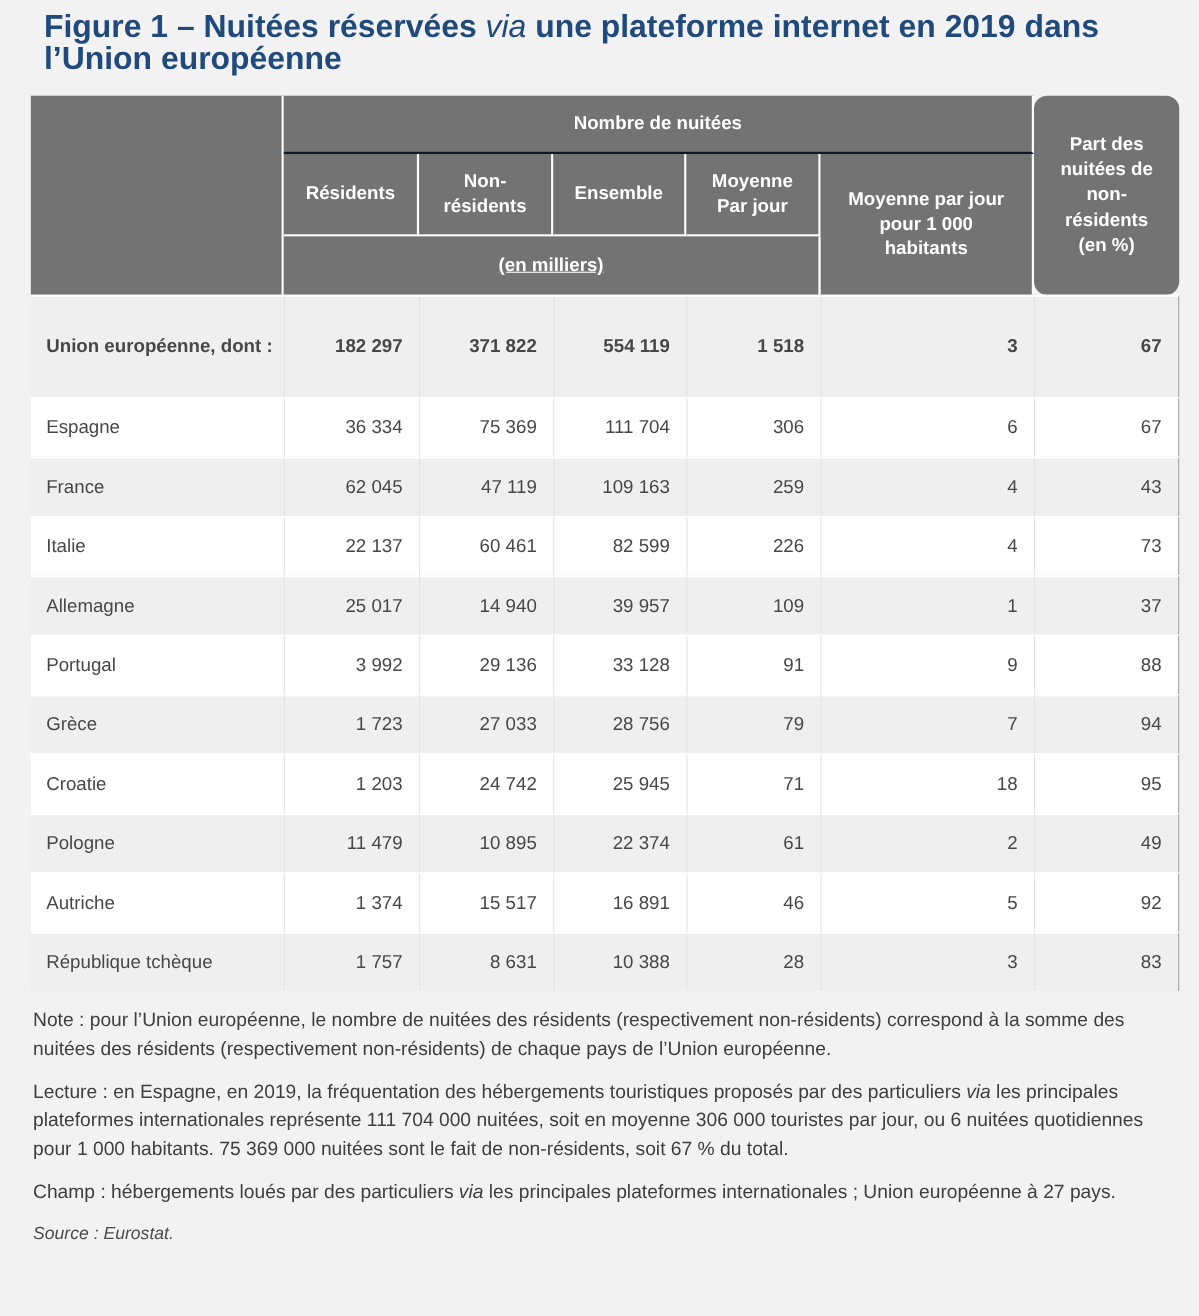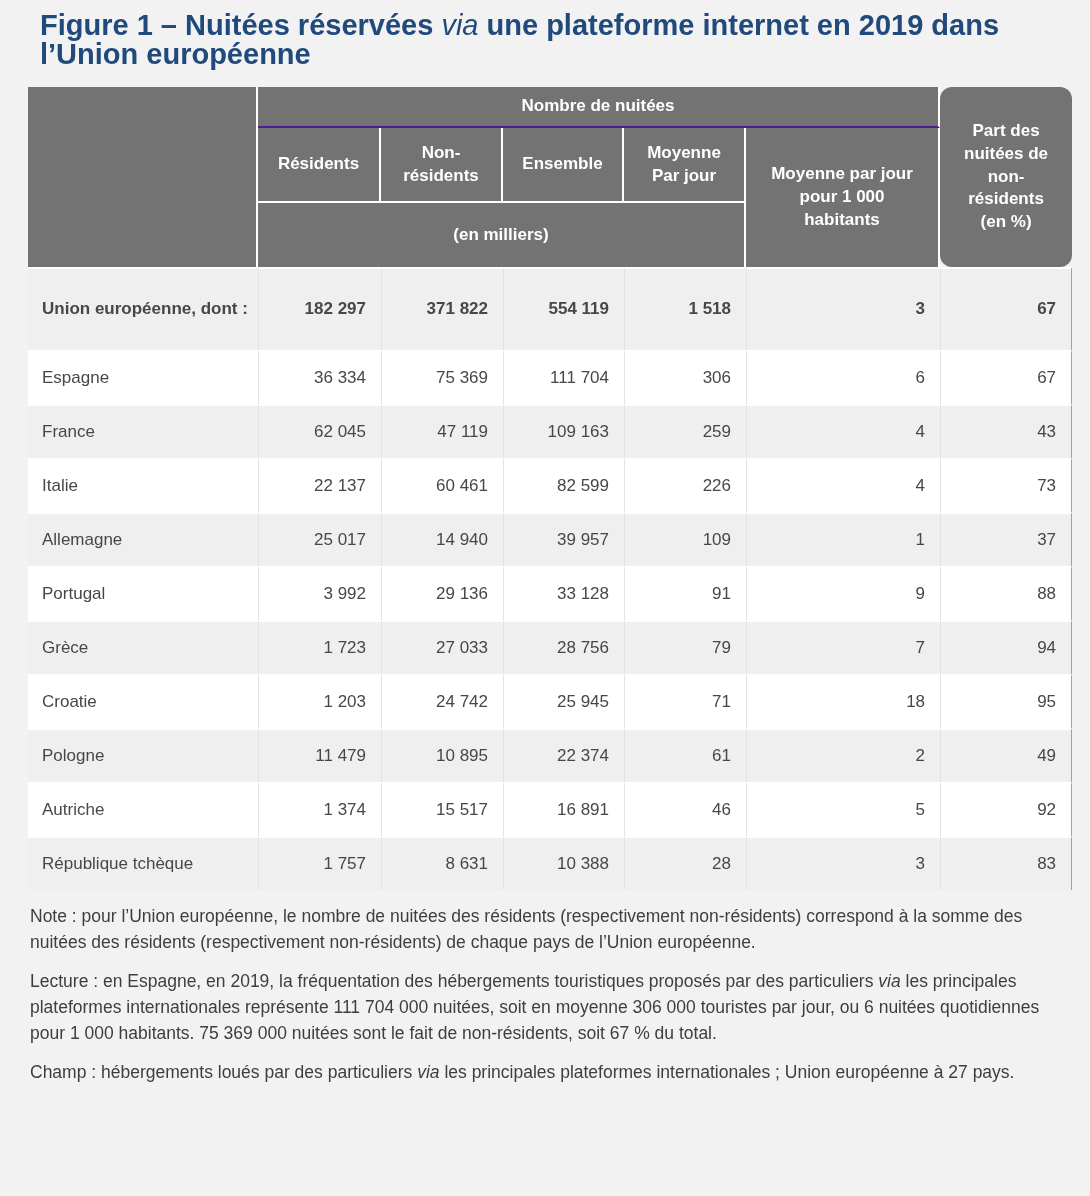--- a/index.html
+++ b/index.html
@@ -42,40 +42,40 @@
   thead th {
     background: #737373;
     color: #ffffff;
     font-weight: bold;
     text-align: center;
     vertical-align: middle;
     padding: 2px 10px;
     line-height: 1.35;
   }
   th.corner  { border-right: 2px solid #ffffff; }
-  th.group   { height: 41px; border-right: 2px solid #ffffff; border-bottom: 2px solid #4c1d95; }
+  th.group   { height: 53px; border-right: 2px solid #ffffff; border-bottom: 2px solid #0f172a; }
   th.sub     { height: 75px; border-right: 2px solid #ffffff; border-bottom: 2px solid #ffffff; }
   th.m1000   { border-right: 2px solid #ffffff; padding: 1px 20px; }
-  th.unit    { height: 64px; border-right: 2px solid #ffffff; }
+  th.unit    { height: 53px; border-right: 2px solid #ffffff; text-decoration: underline; }
   th.part    { padding: 2px 14px; border-radius: 12px; }
 
   tbody td {
     height: 54px;
     padding: 0 15px;
     vertical-align: middle;
     border-top: 2px solid #ffffff;
     border-left: 1px solid #e3e3e3;
     color: #474747;
   }
   tbody td:first-child { border-left: none; text-align: left; padding-left: 14px; padding-right: 8px; }
   tbody td:last-child  { border-right: 1px solid #a3a3a3; }
   tbody td.num { text-align: right; }
   tbody tr:nth-child(odd)  { background: #efefef; }
   tbody tr:nth-child(even) { background: #ffffff; }
-  tbody tr.total td { height: 83px; font-weight: bold; line-height: 1.35; }
+  tbody tr.total td { height: 93px; font-weight: bold; line-height: 1.35; }
 
   
   .notes {
     margin: 13px 25px 0 30px;
     font-size: 17.5px;
     line-height: 26px;
     color: #3e3e3e;
   }
   .notes p { margin: 0 0 13px 0; }
   .notes em { font-style: italic; }
@@ -218,13 +218,14 @@
       <td class="num">3</td>
       <td class="num">83</td>
     </tr>
   </tbody>
 </table>
 
 <div class="notes">
   <p><span>Note : pour l’Union européenne, le nombre de nuitées des résidents (respectivement non-résidents) correspond à la somme des nuitées des résidents (respectivement non-résidents) de chaque pays de l’Union européenne.</span></p>
   <p><span>Lecture : en Espagne, en 2019, la fréquentation des hébergements touristiques proposés par des particuliers </span><em>via</em><span> les principales plateformes internationales représente 111 704 000 nuitées, soit en moyenne 306 000 touristes par jour, ou 6 nuitées quotidiennes pour 1 000 habitants. 75 369 000 nuitées sont le fait de non-résidents, soit 67 % du total.</span></p>
   <p><span>Champ : hébergements loués par des particuliers </span><em>via</em><span> les principales plateformes internationales ; Union européenne à 27 pays.</span></p>
+  <p class="source"><span>Source : Eurostat.</span></p>
 </div>
 
 </body></html>

